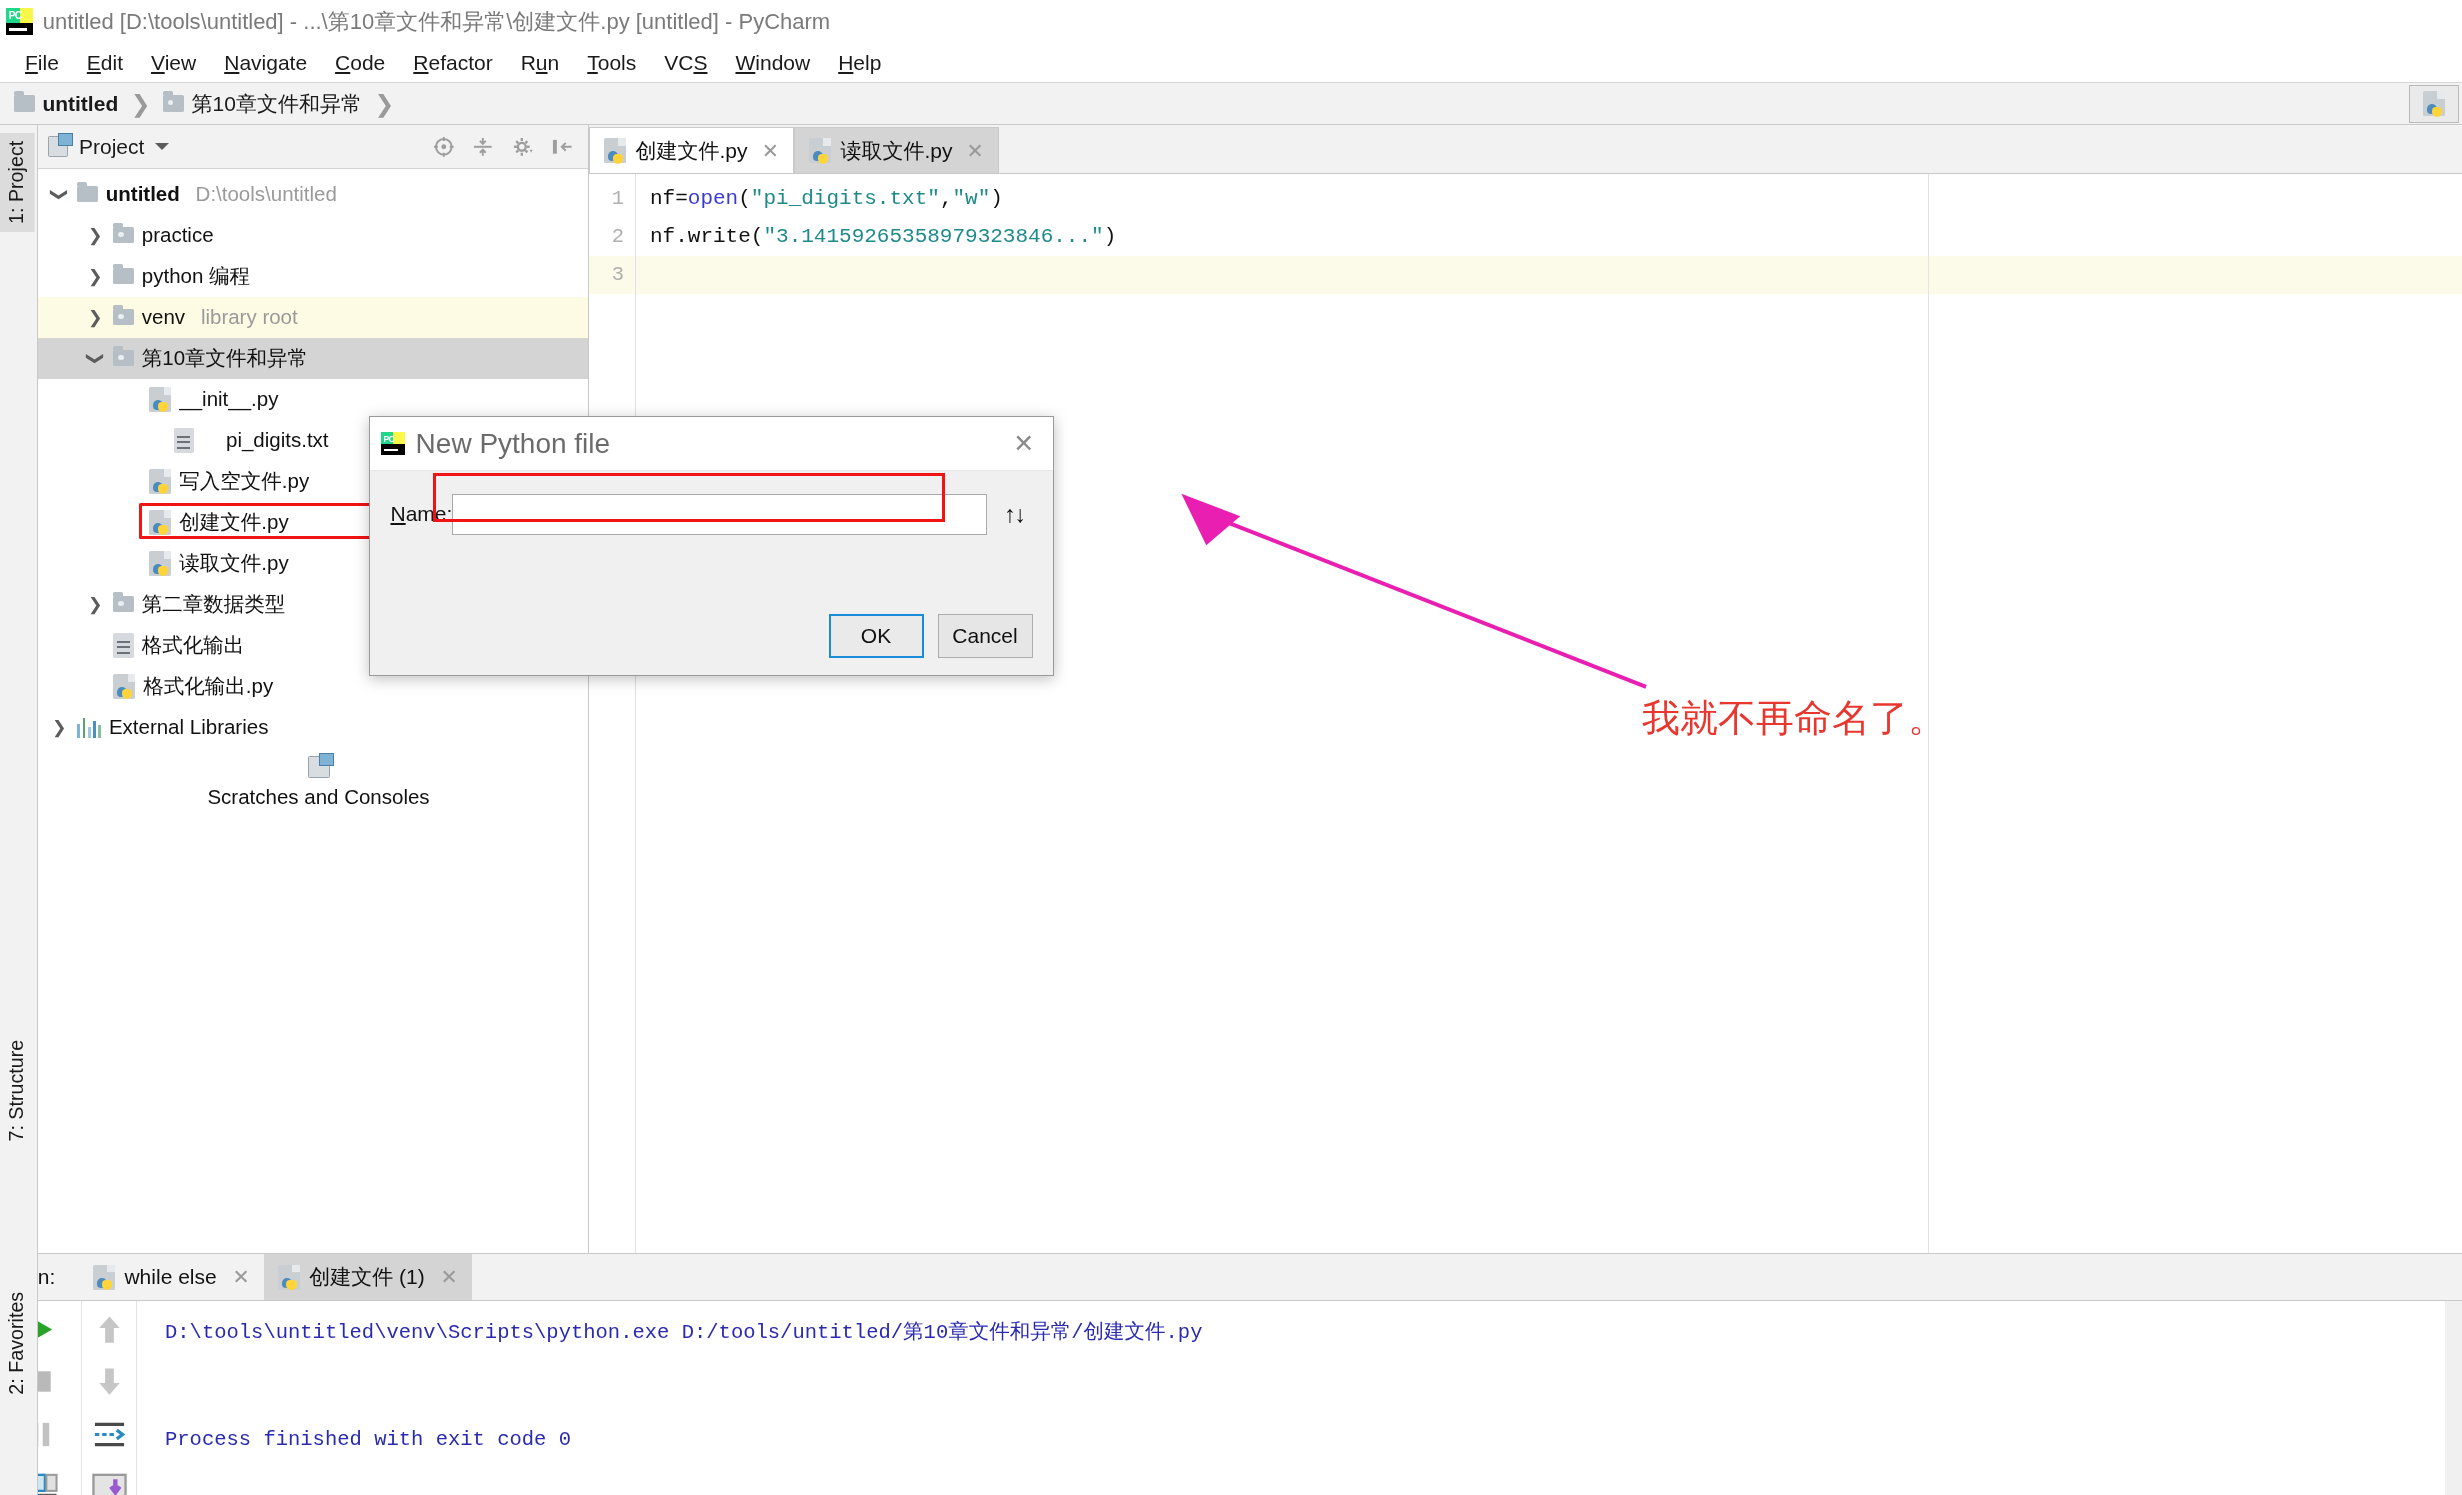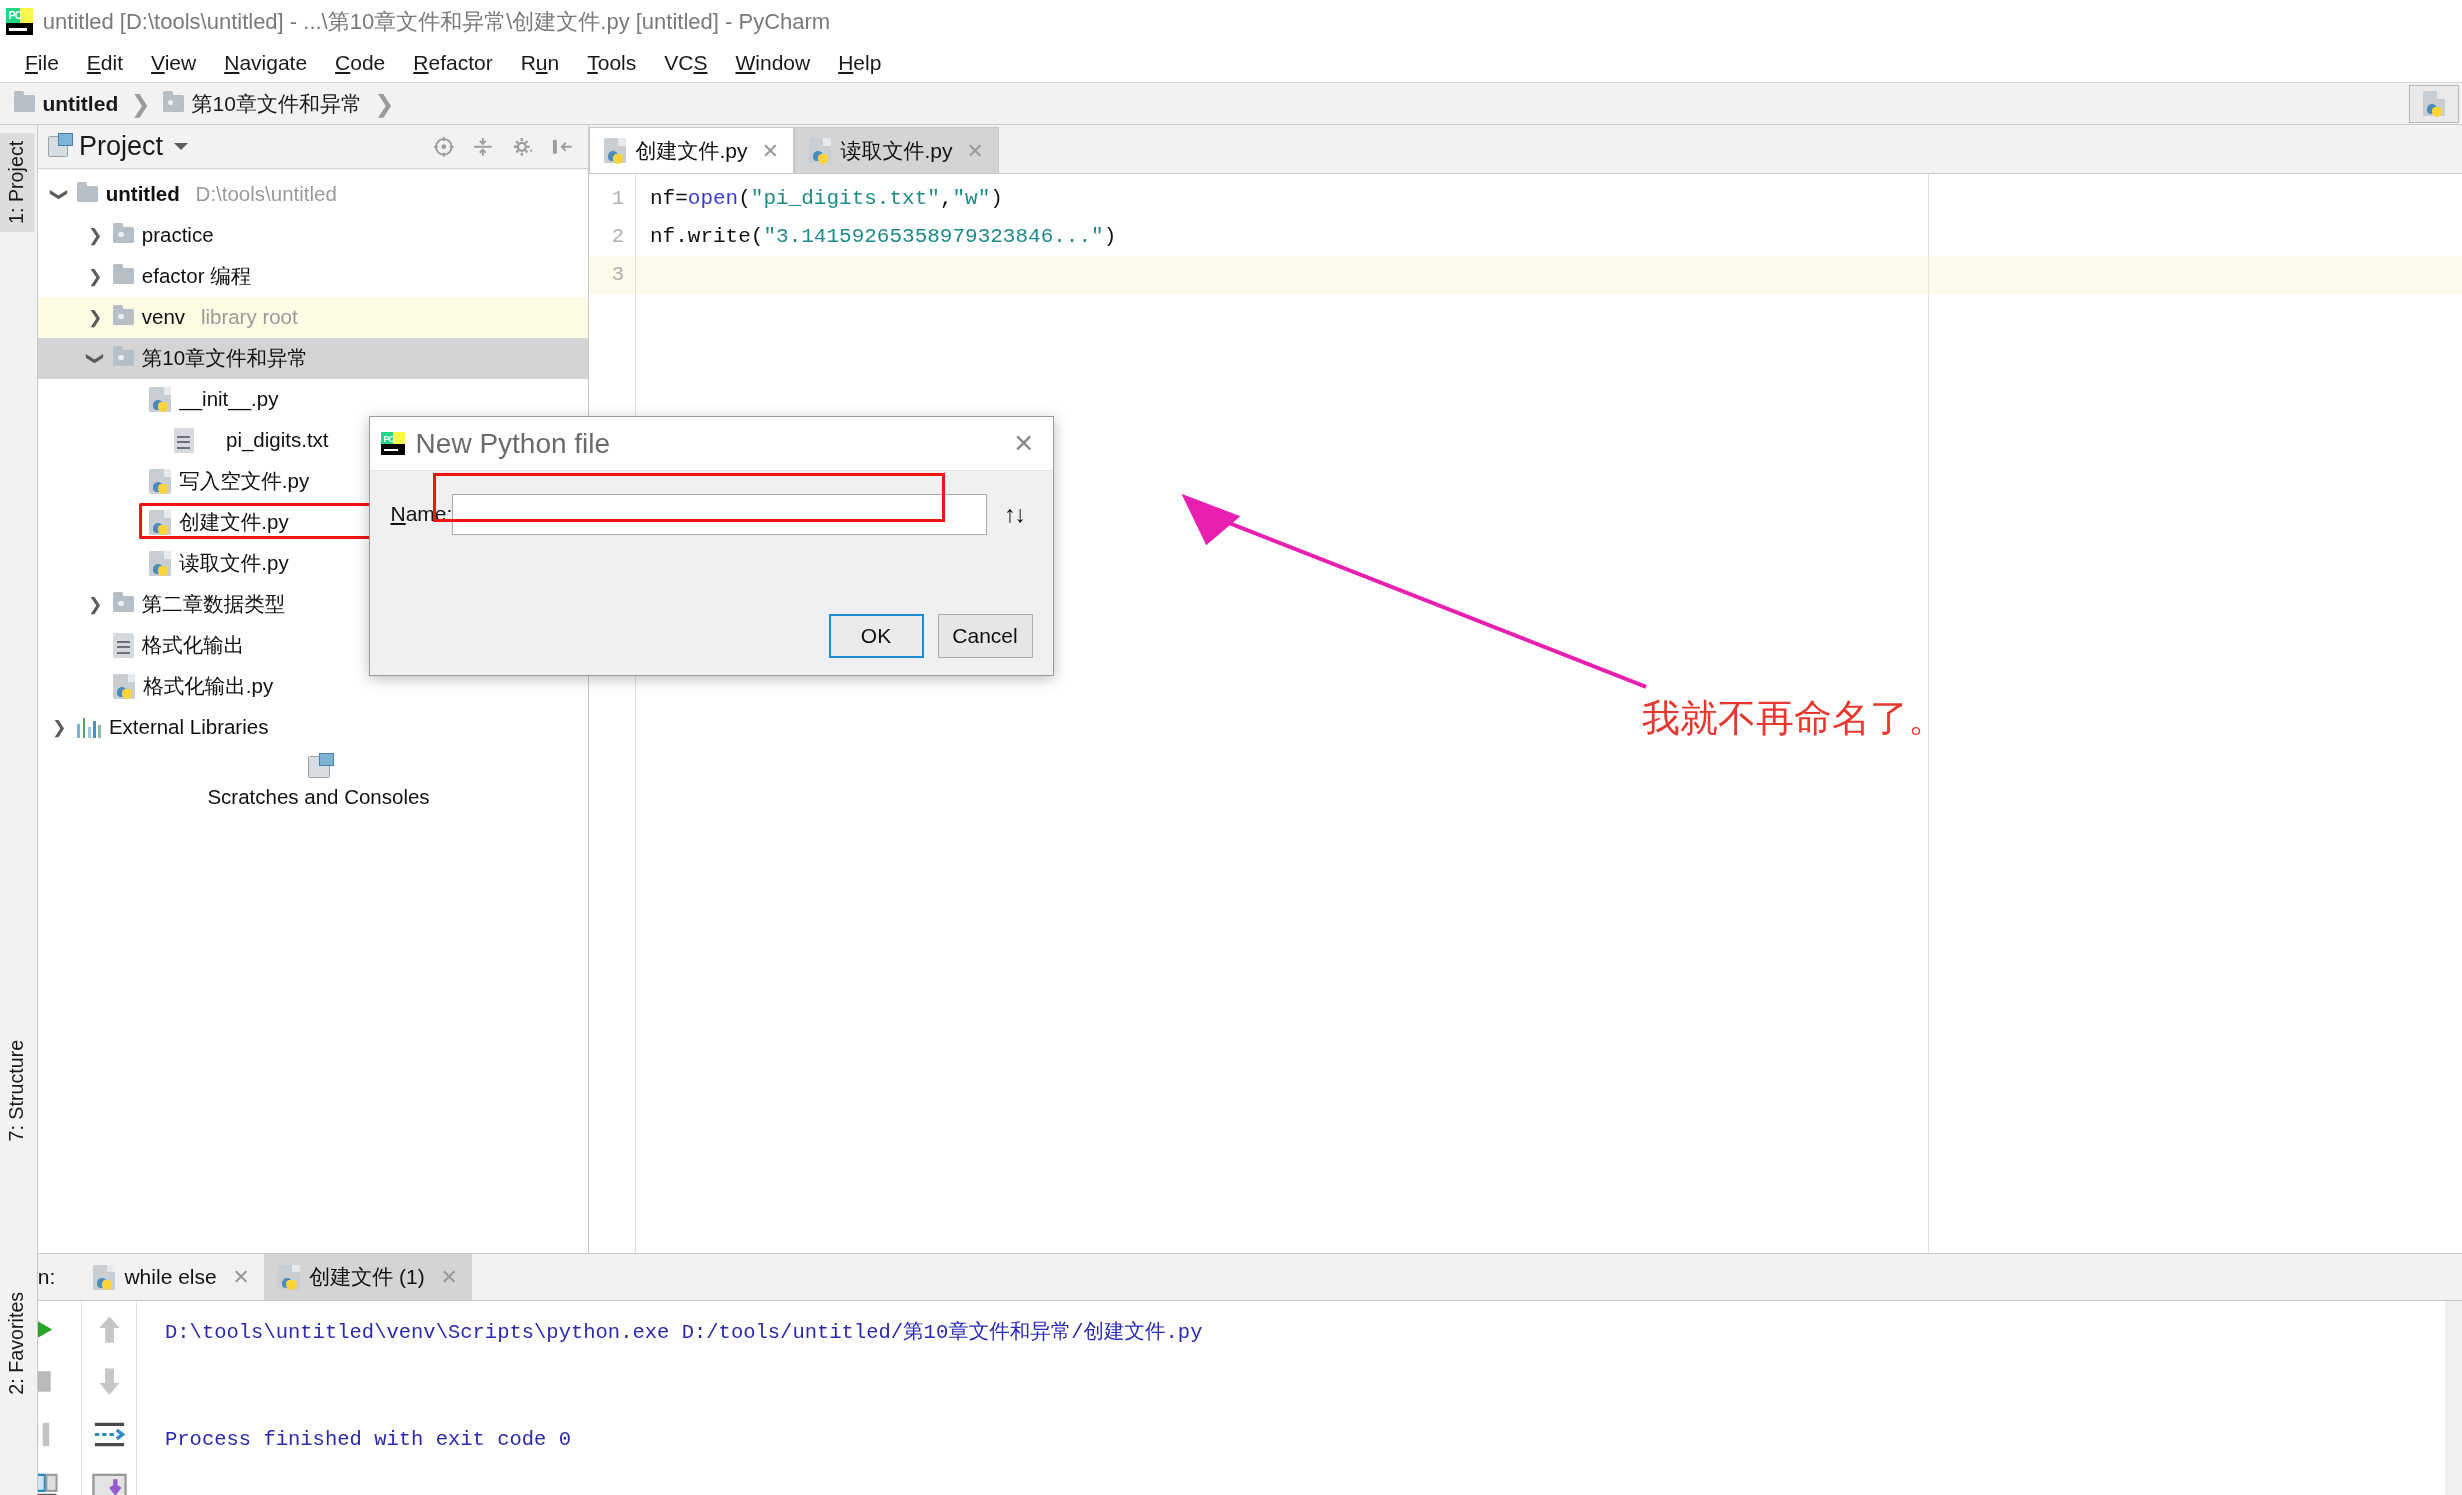--- a/index.html
+++ b/index.html
@@ -53,21 +53,21 @@
                position:relative; flex:none; }
   .vtab { position:absolute; left:-0.8px; writing-mode:vertical-rl; transform:rotate(180deg);
           font-size:19.7px; color:#1a1a1a; white-space:nowrap; padding:7.9px 6.3px; }
   .vtab.sel { background:#dcdcdc; }
 
   
   #projectpanel { width:551px; background:#ffffff; border-right:0.8px solid #c9c9c9;
                   display:flex; flex-direction:column; flex:none; }
   #pp-header { height:44px; background:#f2f2f2; border-bottom:0.8px solid #d3d3d3;
                display:flex; align-items:center; padding:0 9.5px; gap:11px; }
-  #pp-title { font-size:27px; color:#1a1a1a; }
+  #pp-title { font-size:21px; color:#1a1a1a; }
   .caret-dn { width:0;height:0;border-left:7px solid transparent;border-right:7px solid transparent;
               border-top:7.9px solid #5c5c5c; }
   #pp-tools { margin-left:auto; display:flex; align-items:center; gap:15.8px; padding-right:4.7px; }
   .tool-ic { width:23.6px; height:23.6px; opacity:.62; }
 
   #tree { flex:1; overflow:hidden; padding-top:4.7px; font-size:20.5px; color:#111; }
   .trow { height:41px; display:flex; align-items:center; gap:7.9px; position:relative;
           padding-left:11px; white-space:nowrap; }
   .trow.sel { background:#d4d4d4; }
   .trow.hl  { background:#fdfbe3; }
@@ -266,21 +266,21 @@
           <span class="tpath">D:\tools\untitled</span>
         </div>
         <div class="trow" style="padding-left: 47px;">
           <span class="tw-arrow r"></span>
           <span class="folder dotted"></span>
           <span class="tlabel">practice</span>
         </div>
         <div class="trow" style="padding-left: 47px;">
           <span class="tw-arrow r"></span>
           <span class="folder"></span>
-          <span class="tlabel">efactor 编程</span>
+          <span class="tlabel">python 编程</span>
         </div>
         <div class="trow hl" style="padding-left: 47px;">
           <span class="tw-arrow r"></span>
           <span class="folder dotted"></span>
           <span class="tlabel">venv</span>
           <span class="tsecond">library root</span>
         </div>
         <div class="trow sel" style="padding-left: 47px;">
           <span class="tw-arrow d"></span>
           <span class="folder dotted"></span>

